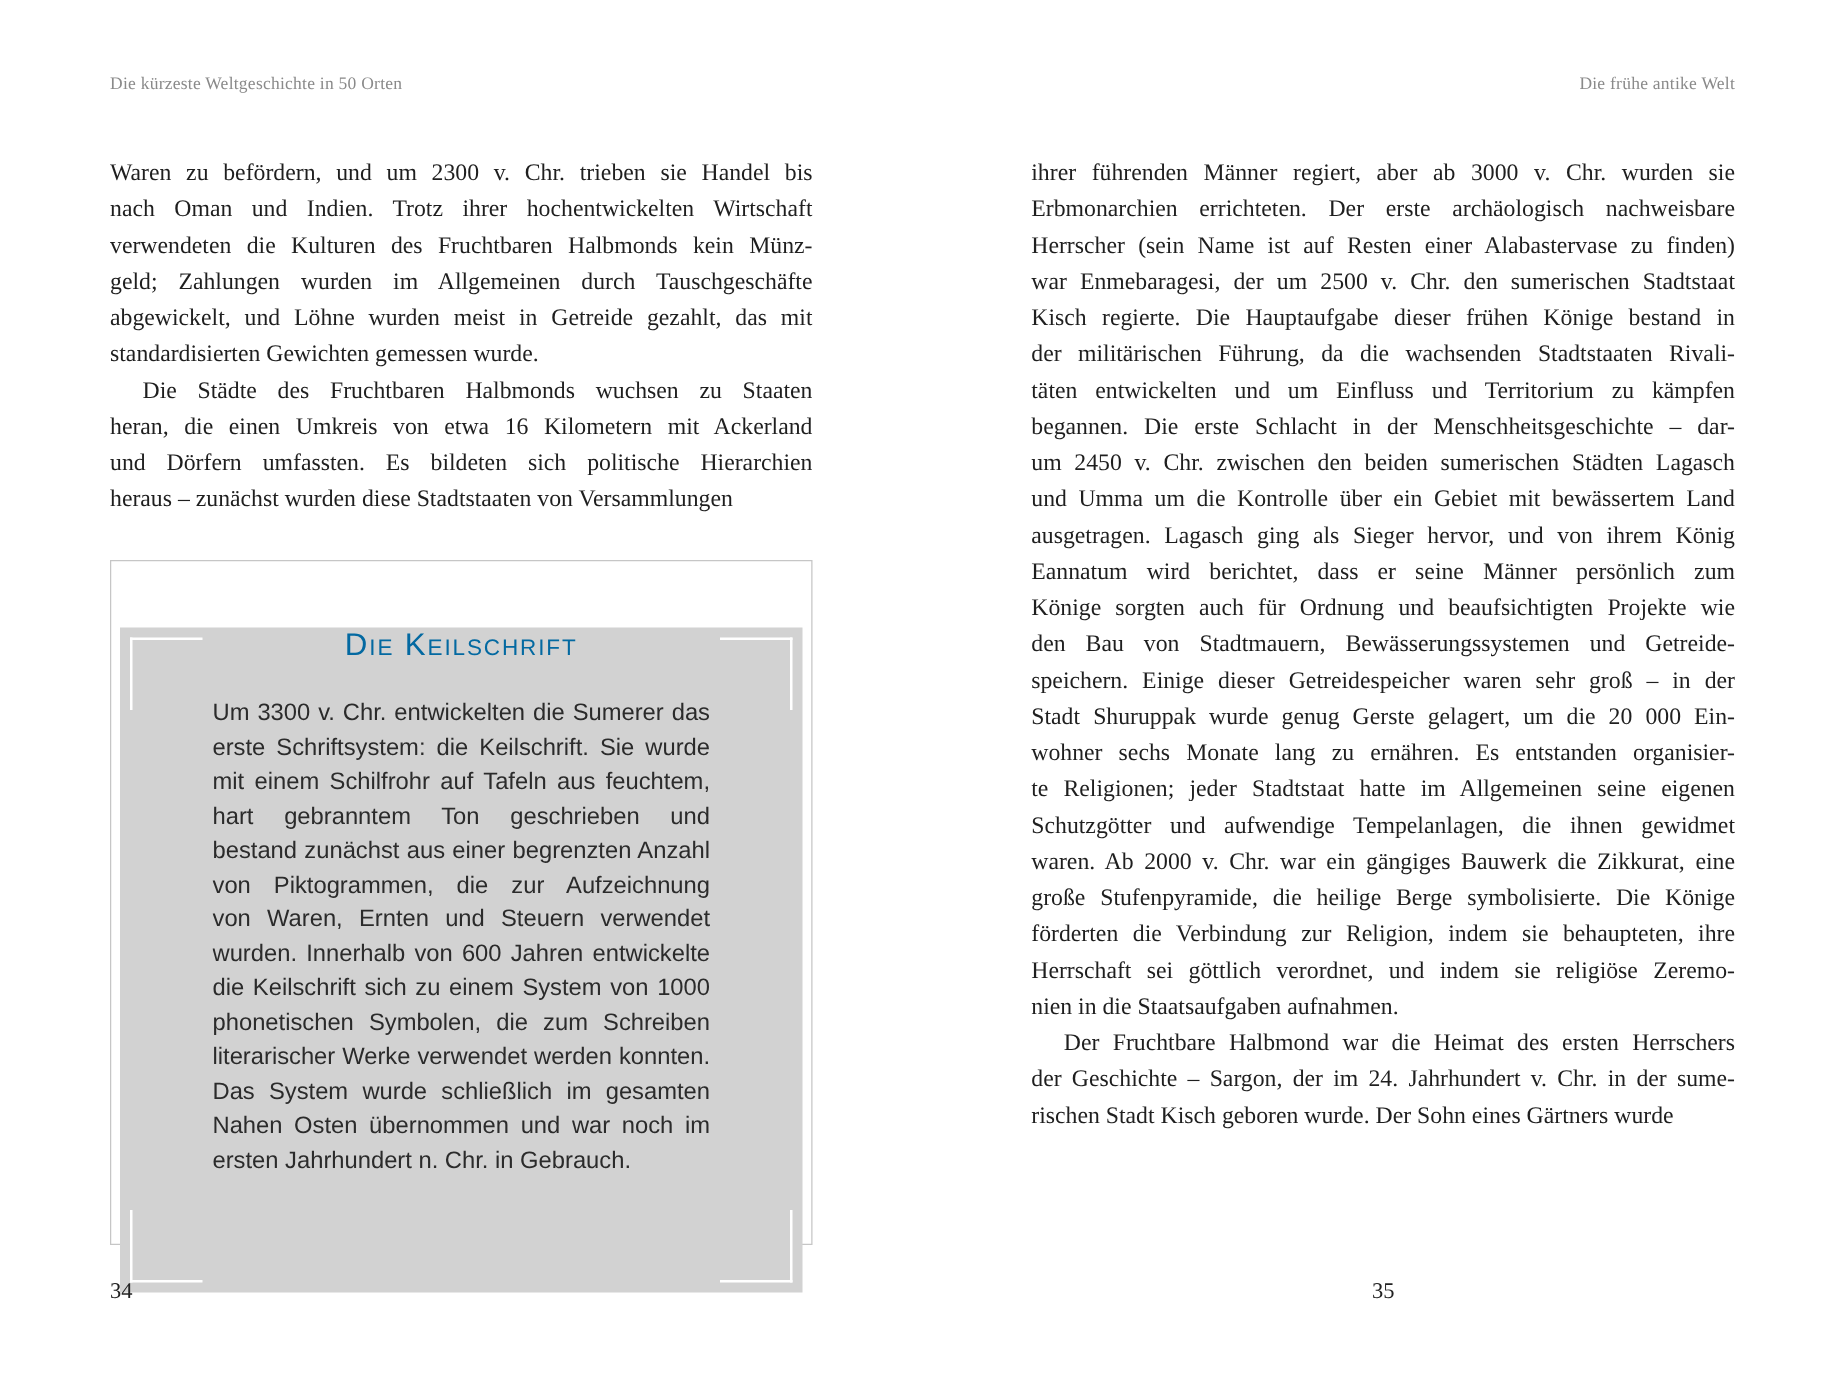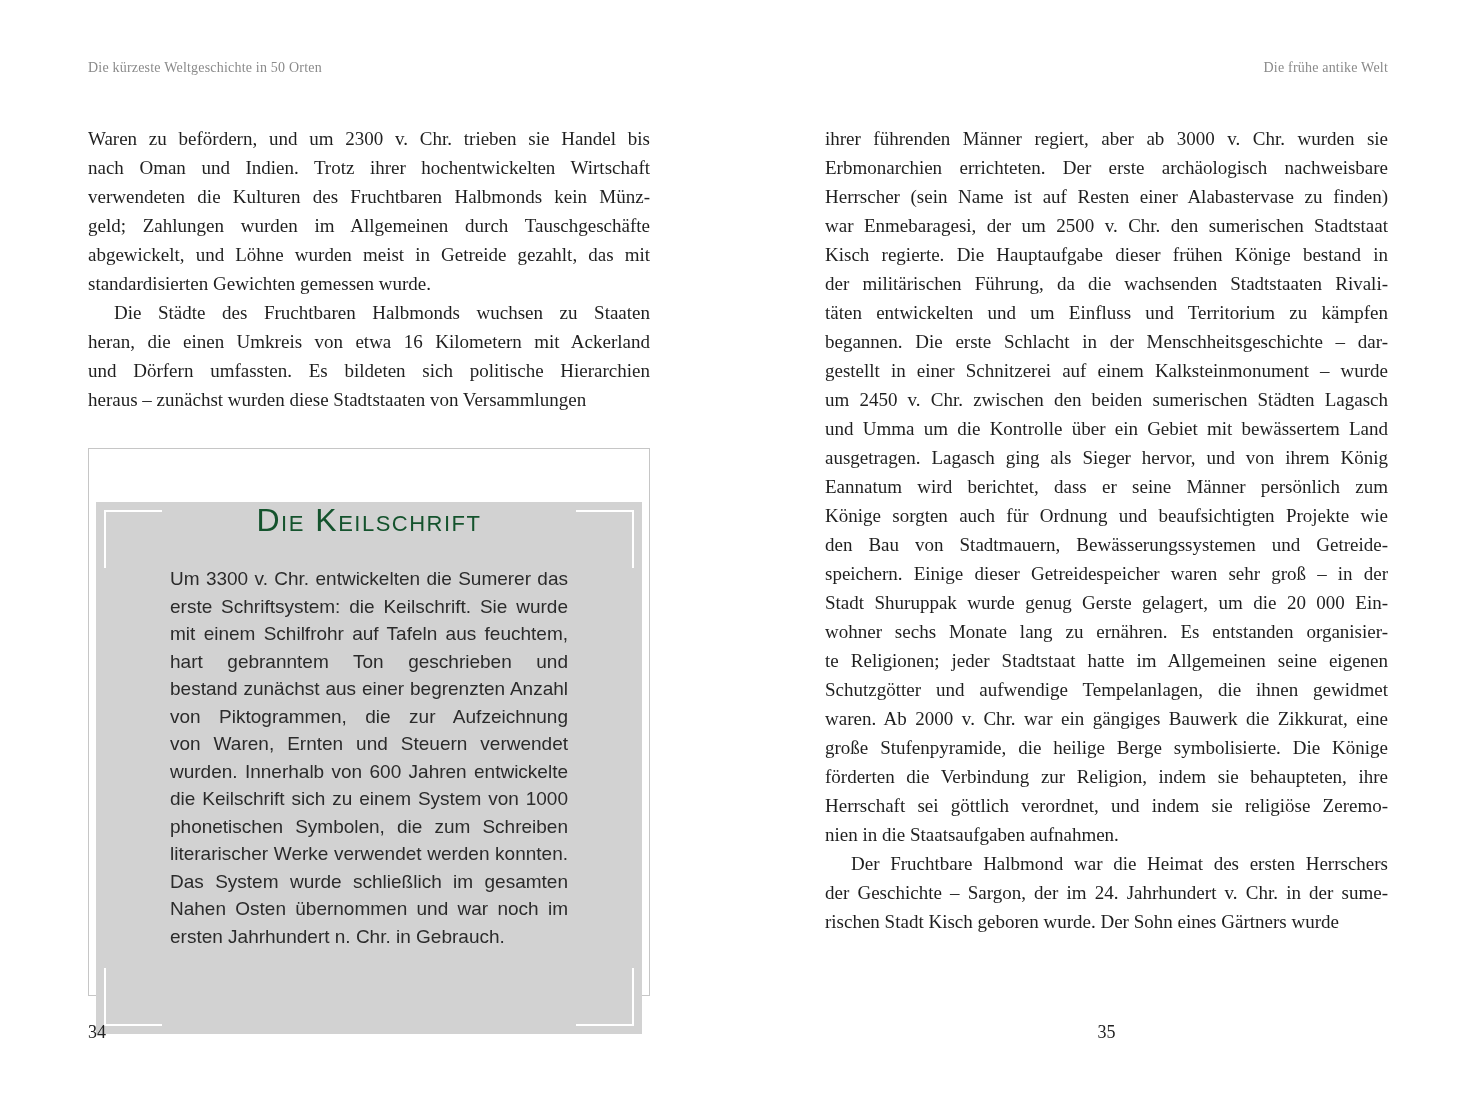--- a/index.html
+++ b/index.html
@@ -45,21 +45,21 @@
   .corner { position: absolute; width: 58px; height: 58px; }
   .corner.tl { top: 8px; left: 8px;  border-top: 2px solid #ffffff;    border-left: 2px solid #ffffff; }
   .corner.tr { top: 8px; right: 8px; border-top: 2px solid #ffffff;    border-right: 2px solid #ffffff; }
   .corner.bl { bottom: 8px; left: 8px;  border-bottom: 2px solid #ffffff; border-left: 2px solid #ffffff; }
   .corner.br { bottom: 8px; right: 8px; border-bottom: 2px solid #ffffff; border-right: 2px solid #ffffff; }
 
   .infobox-title {
     margin-top: 46px; text-align: center;
     font-family: "Liberation Sans", sans-serif;
     font-variant: small-caps;
-    font-size: 32px; letter-spacing: 1.5px; color: #14532d;
+    font-size: 25px; letter-spacing: 1.5px; color: #0369a1;
   }
   .infobox-body {
     width: 398px; margin: 26px auto 0;
     font-family: "Liberation Sans", sans-serif; color: #2b2b2b;
   }
   .infobox-body .line { font-size: 19px; line-height: 27.5px; height: 27.5px; }
 </style>
 </head>
 <body>
 
@@ -120,21 +120,20 @@
     <div class="body-text">
         <div class="para">
           <div class="line">ihrer führenden Männer regiert, aber ab 3000 v. Chr. wurden sie</div>
           <div class="line">Erbmonarchien errichteten. Der erste archäologisch nachweisbare</div>
           <div class="line">Herrscher (sein Name ist auf Resten einer Alabastervase zu finden)</div>
           <div class="line">war Enmebaragesi, der um 2500 v. Chr. den sumerischen Stadtstaat</div>
           <div class="line">Kisch regierte. Die Hauptaufgabe dieser frühen Könige bestand in</div>
           <div class="line">der militärischen Führung, da die wachsenden Stadtstaaten Rivali-</div>
           <div class="line">täten entwickelten und um Einfluss und Territorium zu kämpfen</div>
           <div class="line">begannen. Die erste Schlacht in der Menschheitsgeschichte – dar-</div>
-          <div class="line">gestellt in einer Schnitzerei auf einem Kalksteinmonument – wurde</div>
           <div class="line">um 2450 v. Chr. zwischen den beiden sumerischen Städten Lagasch</div>
           <div class="line">und Umma um die Kontrolle über ein Gebiet mit bewässertem Land</div>
           <div class="line">ausgetragen. Lagasch ging als Sieger hervor, und von ihrem König</div>
           <div class="line">Eannatum wird berichtet, dass er seine Männer persönlich zum</div>
           <div class="line">Könige sorgten auch für Ordnung und beaufsichtigten Projekte wie</div>
           <div class="line">den Bau von Stadtmauern, Bewässerungssystemen und Getreide-</div>
           <div class="line">speichern. Einige dieser Getreidespeicher waren sehr groß – in der</div>
           <div class="line">Stadt Shuruppak wurde genug Gerste gelagert, um die 20 000 Ein-</div>
           <div class="line">wohner sechs Monate lang zu ernähren. Es entstanden organisier-</div>
           <div class="line">te Religionen; jeder Stadtstaat hatte im Allgemeinen seine eigenen</div>

